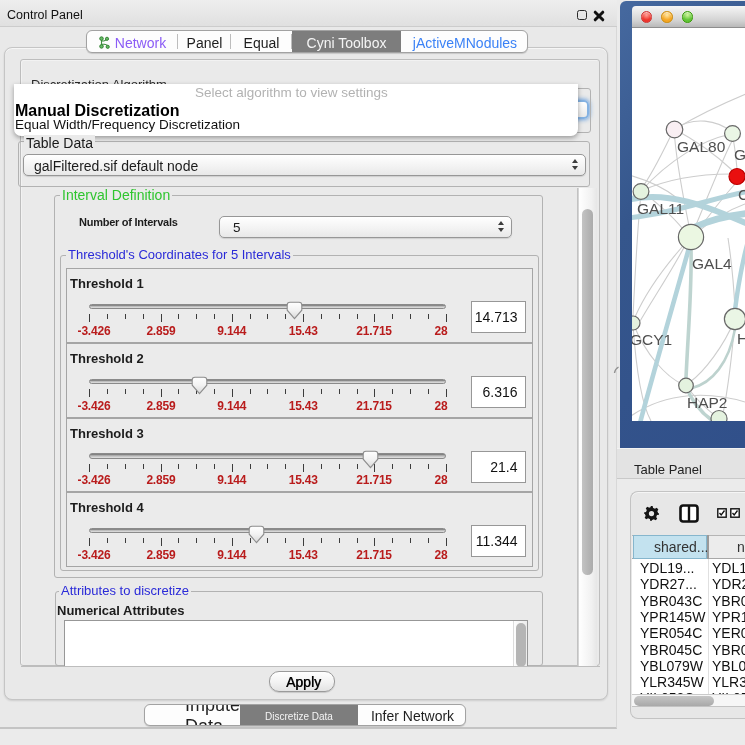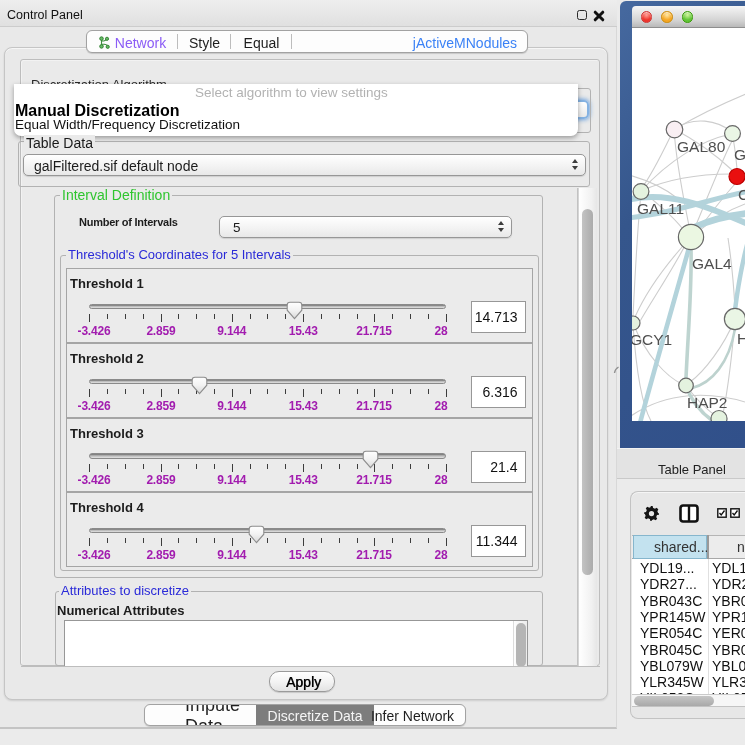--- a/index.html
+++ b/index.html
@@ -2,41 +2,42 @@
 <html><head><meta charset="utf-8">
 <style>
 *{margin:0;padding:0;box-sizing:border-box;font-family:"Liberation Sans",sans-serif;}
 html,body{width:745px;height:745px;overflow:hidden;}
 body{position:relative;background:#ebebeb;}
 .abs{position:absolute;}
 .txt{position:absolute;white-space:nowrap;color:#1c1c1c;}
 .combo{position:absolute;border:1px solid #979797;border-radius:5px;background:linear-gradient(#ffffff,#f2f2f2 60%,#e8e8e8);box-shadow:0 1px 1px rgba(0,0,0,0.12);}
 .vbox{position:absolute;background:#fff;border:1px solid #979797;color:#111;font-size:14px;text-align:right;}
 .tick{position:absolute;width:1px;background:#3c3c3c;}
-.tlab{position:absolute;font-size:12px;font-weight:bold;color:#a21caf;transform:translateX(-50%);letter-spacing:-0.2px;}
+.tlab{position:absolute;font-size:12px;font-weight:bold;color:#b91c1c;transform:translateX(-50%);letter-spacing:-0.2px;}
 .thumb{position:absolute;width:17px;height:19px;}
 </style></head><body>
 
 <div class="abs" style="left:0;top:0;width:617px;height:729px;background:#e9e9e9;border-bottom:2px solid #c4c4c4;border-right:1px solid #d8d8d8;"></div>
 <div class="abs" style="left:0;top:0;width:617px;height:27px;background:linear-gradient(#eeeeee,#e0e0e0);border-bottom:1px solid #cccccc;"></div>
 <div class="txt" style="left:7px;top:7.5px;font-size:12.5px;color:#111;">Control Panel</div>
 <div class="abs" style="left:577px;top:10px;width:10px;height:10px;border:1.6px solid #2a2a2a;border-radius:2.5px;"></div>
 <svg class="abs" style="left:593px;top:9.5px" width="12" height="12" viewBox="0 0 12 12">
     <path d="M2.2 2.2 L9.8 9.8 M9.8 2.2 L2.2 9.8" stroke="#111" stroke-width="3" stroke-linecap="round"></path>
   </svg>
 <div class="abs" style="left:86px;top:30px;width:442px;height:23px;background:#fdfdfd;border:1px solid #a2a2a2;border-radius:6px;overflow:hidden;box-shadow:0 1px 1px rgba(0,0,0,0.15);z-index:5;">
     <div style="position:absolute;left:0px;top:0;width:90px;height:23px;color:#8b5cf6;display:flex;align-items:center;justify-content:center;font-size:14px;"><svg width="12" height="13" viewBox="0 0 12 13" style="margin-right:5px;">
         <path d="M3.5 3.5 L3.5 10 M3.5 5 C6.5 5 8.5 4.2 8.5 3 M3.5 8 C6.5 8 9.5 9 9.5 10.5" stroke="#3f8f3f" stroke-width="1.1" fill="none"></path>
         <circle cx="3.5" cy="2.6" r="1.8" fill="#66bb66" stroke="#2d7d2d" stroke-width="0.9"></circle>
         <circle cx="9" cy="2.8" r="1.6" fill="#66bb66" stroke="#2d7d2d" stroke-width="0.9"></circle>
         <circle cx="3.5" cy="10.4" r="1.8" fill="#66bb66" stroke="#2d7d2d" stroke-width="0.9"></circle>
         <circle cx="9.7" cy="10.8" r="1.6" fill="#66bb66" stroke="#2d7d2d" stroke-width="0.9"></circle>
       </svg>Network</div>
-    <div style="position:absolute;left:91px;top:0;width:53px;height:23px;color:#1e1e1e;display:flex;align-items:center;justify-content:center;font-size:14px;">Style</div>
+    <div style="position:absolute;left:91px;top:0;width:53px;height:23px;color:#1e1e1e;display:flex;align-items:center;justify-content:center;font-size:14px;">Panel</div>
     <div style="position:absolute;left:144px;top:0;width:61px;height:23px;color:#1e1e1e;display:flex;align-items:center;justify-content:center;font-size:14px;">Equal</div>
+    <div style="position:absolute;left:205px;top:0;width:109px;height:23px;background:#7d7d7d;color:#f5f5f5;display:flex;align-items:center;justify-content:center;font-size:14px;">Cyni Toolbox</div>
     <div style="position:absolute;left:314px;top:0;width:128px;height:23px;color:#3b82f6;display:flex;align-items:center;justify-content:center;font-size:14px;">jActiveMNodules</div>
   </div>
 <div class="abs" style="left:176.5px;top:34px;width:1px;height:15px;background:#bdbdbd;z-index:6;"></div>
 <div class="abs" style="left:229.5px;top:34px;width:1px;height:15px;background:#bdbdbd;z-index:6;"></div>
 <div class="abs" style="left:290.5px;top:34px;width:1px;height:15px;background:#bdbdbd;z-index:6;"></div>
 <div class="abs" style="left:4px;top:47px;width:604px;height:653px;border:1px solid #c5c5c5;border-radius:8px;background:#e9e9e9;box-shadow:inset 0 1px 0 #f6f6f6, 0 1px 2px rgba(0,0,0,0.12);"></div>
 <div class="abs" style="left:20px;top:59px;width:580px;height:607px;border:1px solid #bdbdbd;border-radius:3px;background:#eaeaea;box-shadow:inset 1px 1px 0 #f2f2f2;"></div>
 <div class="txt" style="left:31px;top:77px;font-size:13px;color:#2a2a2a;">Discretization Algorithm</div>
 <div class="abs" style="left:560px;top:100px;width:29px;height:19px;border-radius:5px;background:linear-gradient(#ffffff,#e9e9e9);border:2px solid #85b2e2;box-shadow:0 0 4px 1px rgba(90,150,220,0.85);"></div>
 <div class="abs" style="left:18px;top:88px;width:573px;height:45px;border:1px solid #b2b2b2;border-radius:3px;"></div>
@@ -216,21 +217,21 @@
 <div class="txt" style="left:57px;top:602.5px;font-size:13px;font-weight:bold;">Numerical Attributes</div>
 <div class="abs" style="left:64px;top:619.5px;width:464px;height:46.5px;background:#ffffff;border:1px solid #979797;border-bottom:none;overflow:hidden;">
     <div style="position:absolute;right:0;top:0;width:14px;height:100%;background:linear-gradient(to right,#fdfdfd,#ececec);border-left:1px solid #dcdcdc;"></div>
     <div style="position:absolute;right:1.5px;top:2px;width:10px;height:44px;border-radius:5px;background:#b5b5b5;"></div>
   </div>
 <div class="abs" style="left:21px;top:666px;width:579px;height:1px;background:#bdbdbd;"></div>
 <div class="abs" style="left:269px;top:671px;width:66px;height:20.5px;border:1px solid #9a9a9a;border-radius:10px;background:linear-gradient(#ffffff,#f2f2f2 55%,#e3e3e3);box-shadow:0 1px 1px rgba(0,0,0,0.15);"></div>
 <div class="txt" style="left:286px;top:674px;font-size:14px;color:#000;text-shadow:0.5px 0 0 #333;">Apply</div>
 <div class="abs" style="left:144px;top:704px;width:322px;height:22px;background:#fdfdfd;border:1px solid #a2a2a2;border-radius:6px;overflow:hidden;box-shadow:0 1px 1px rgba(0,0,0,0.15);z-index:5;">
     <div style="position:absolute;left:10px;top:0;width:95px;height:22px;color:#1e1e1e;display:flex;align-items:center;justify-content:center;font-size:18px;margin-left:30px;">Impute Data</div>
-    <div style="position:absolute;left:95px;top:0;width:118px;height:22px;background:#7d7d7d;color:#f5f5f5;display:flex;align-items:center;justify-content:center;font-size:14px;margin-left:16px;">Discretize Data</div>
+    <div style="position:absolute;left:95px;top:0;width:118px;height:22px;background:#7d7d7d;color:#f5f5f5;display:flex;align-items:center;justify-content:center;font-size:10px;">Discretize Data</div>
     <div style="position:absolute;left:213px;top:0;width:109px;height:22px;color:#1e1e1e;display:flex;align-items:center;justify-content:center;font-size:14px;">Infer Network</div>
   </div>
 <div class="abs" style="left:617px;top:0;width:128px;height:745px;background:#ebebeb;"></div>
 <svg class="abs" style="left:613px;top:366px" width="7" height="9" viewBox="0 0 7 9">
     <path d="M5.5 1 Q2 3 1.5 7" stroke="#909090" stroke-width="1.4" fill="none"></path>
   </svg>
 <div class="abs" style="left:620px;top:1px;width:125px;height:447px;background:linear-gradient(135deg,#46699f,#35568c 40%,#31508a);border-radius:6px 0 0 0;"></div>
 <div class="abs" style="left:632px;top:6px;width:113px;height:22px;background:linear-gradient(#f6f6f6,#d2d2d2 70%,#b9b9b9);border-bottom:1px solid #8e8e8e;border-radius:4px 0 0 0;"></div>
 <div class="abs" style="left:640.7px;top:11.2px;width:11.6px;height:11.6px;border-radius:50%;background:radial-gradient(circle at 50% 28%, #ffa39b, #ee352c 60%);border:0.5px solid #c33;box-shadow:inset 0 1px 1px rgba(255,255,255,0.6);"></div>
 <div class="abs" style="left:661.2px;top:11.2px;width:11.6px;height:11.6px;border-radius:50%;background:radial-gradient(circle at 50% 28%, #ffe9a8, #f5a623 60%);border:0.5px solid #c80;box-shadow:inset 0 1px 1px rgba(255,255,255,0.6);"></div>
@@ -291,21 +292,21 @@
 <text x="106" y="171.5">CD</text>
 <text x="5" y="185.5">GAL11</text>
 <text x="60" y="241">GAL4</text>
 <text x="-2" y="316.5">GCY1</text>
 <text x="105" y="315.5">HI</text>
 <text x="55" y="380">HAP2</text>
 </g>
 </svg>
 </div>
 <div class="abs" style="left:617px;top:448px;width:128px;height:31px;background:#e3e3e3;border-top:1px solid #f2f2f2;border-bottom:1px solid #c9c9c9;"></div>
-<div class="txt" style="left:634px;top:461.5px;font-size:13px;color:#222;margin-left:24px;">Table Panel</div>
+<div class="txt" style="left:634px;top:461.5px;font-size:13px;color:#222;">Table Panel</div>
 <div class="abs" style="left:630px;top:490.5px;width:115px;height:228px;background:#e7e7e7;border:1px solid #c3c3c3;border-right:none;border-radius:8px 0 0 8px;box-shadow:inset 0 1px 0 #f5f5f5;"></div>
 <svg class="abs" style="left:644px;top:506px" width="15" height="15" viewBox="0 0 16 16">
 <path fill="#151515" d="M6.8 0 L9.2 0 L9.7 2.2 A6 6 0 0 1 11.6 3 L13.6 1.9 L15.3 3.6 L14.2 5.6 A6 6 0 0 1 15 7.5 L16 8 L16 9.2 L13.8 9.7 A6 6 0 0 1 13 11.6 L14.1 13.6 L12.4 15.3 L10.4 14.2 A6 6 0 0 1 8.5 15 L8 16 L6.8 16 L6.3 13.8 A6 6 0 0 1 4.4 13 L2.4 14.1 L0.7 12.4 L1.8 10.4 A6 6 0 0 1 1 8.5 L0 8 L0 6.8 L2.2 6.3 A6 6 0 0 1 3 4.4 L1.9 2.4 L3.6 0.7 L5.6 1.8 A6 6 0 0 1 7.5 1 Z M8 5.2 A2.8 2.8 0 1 0 8 10.8 A2.8 2.8 0 1 0 8 5.2 Z"></path>
 </svg>
 <svg class="abs" style="left:679px;top:504px" width="20" height="19" viewBox="0 0 20 19">
     <rect x="1.5" y="1.5" width="17" height="16" rx="2.5" fill="#fff" stroke="#111" stroke-width="2.6"></rect>
     <line x1="10" y1="2" x2="10" y2="17" stroke="#111" stroke-width="2.4"></line>
   </svg>
 <svg class="abs" style="left:716.5px;top:507.5px" width="10" height="10" viewBox="0 0 10 10">
     <rect x="0.8" y="0.8" width="8.4" height="8.4" fill="#fff" stroke="#111" stroke-width="1.4"></rect>

